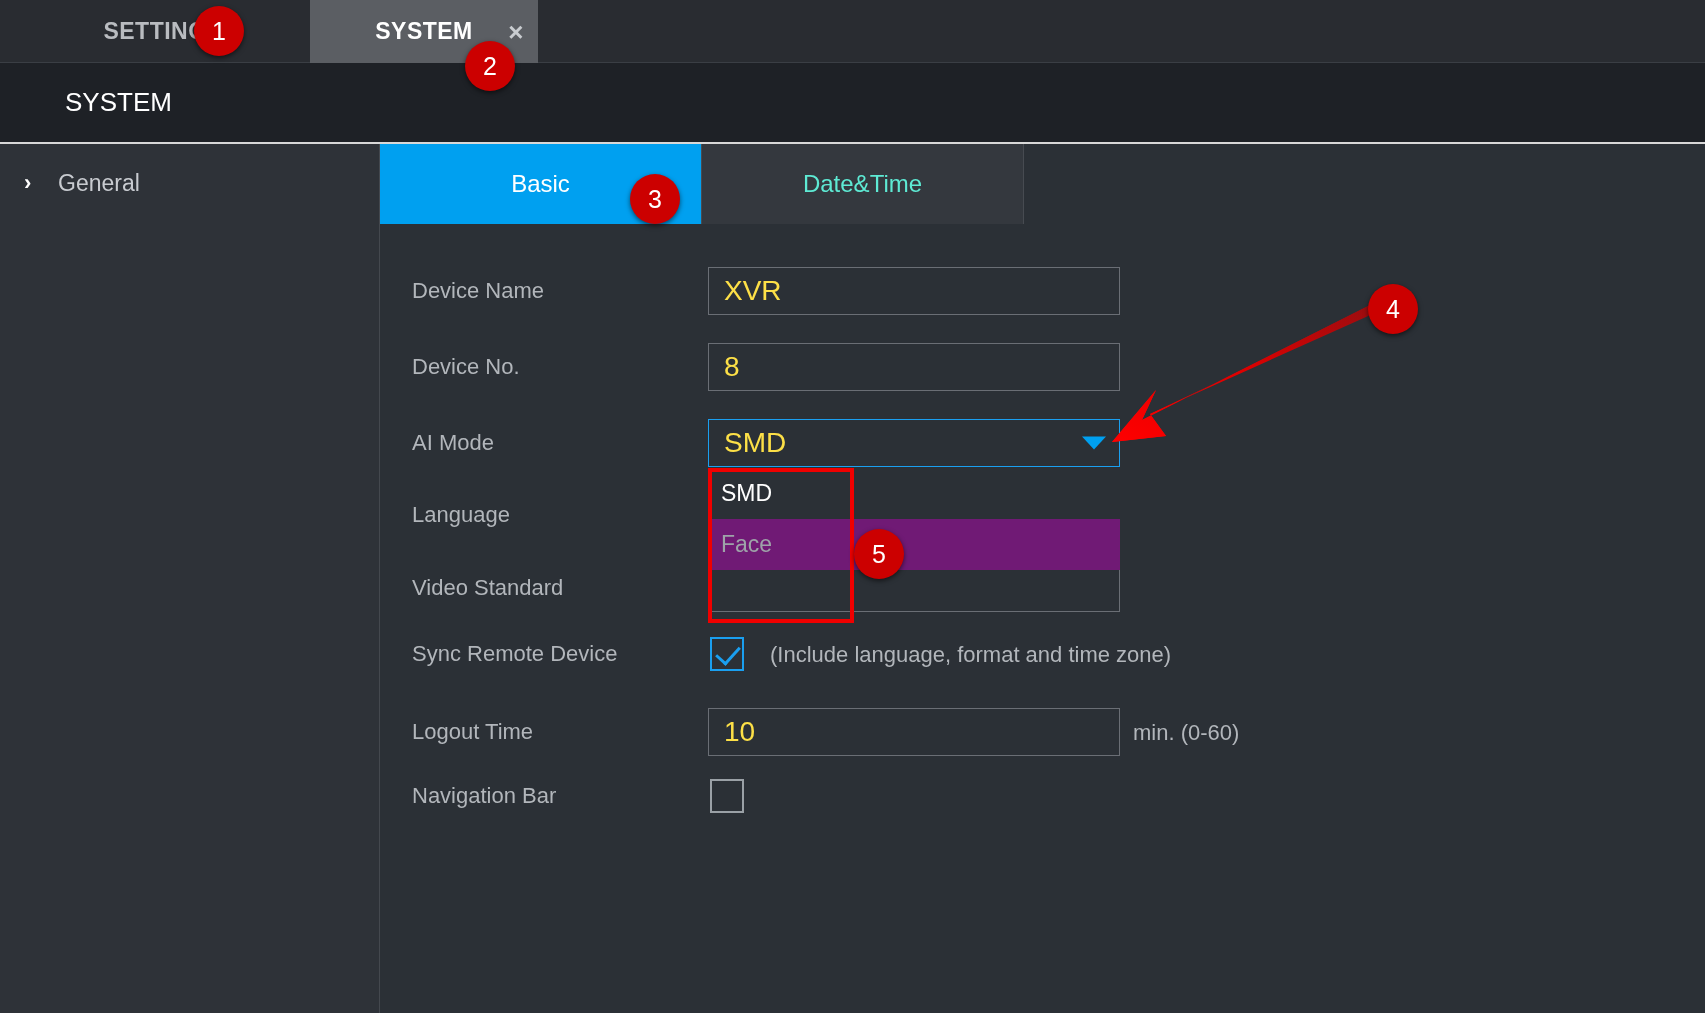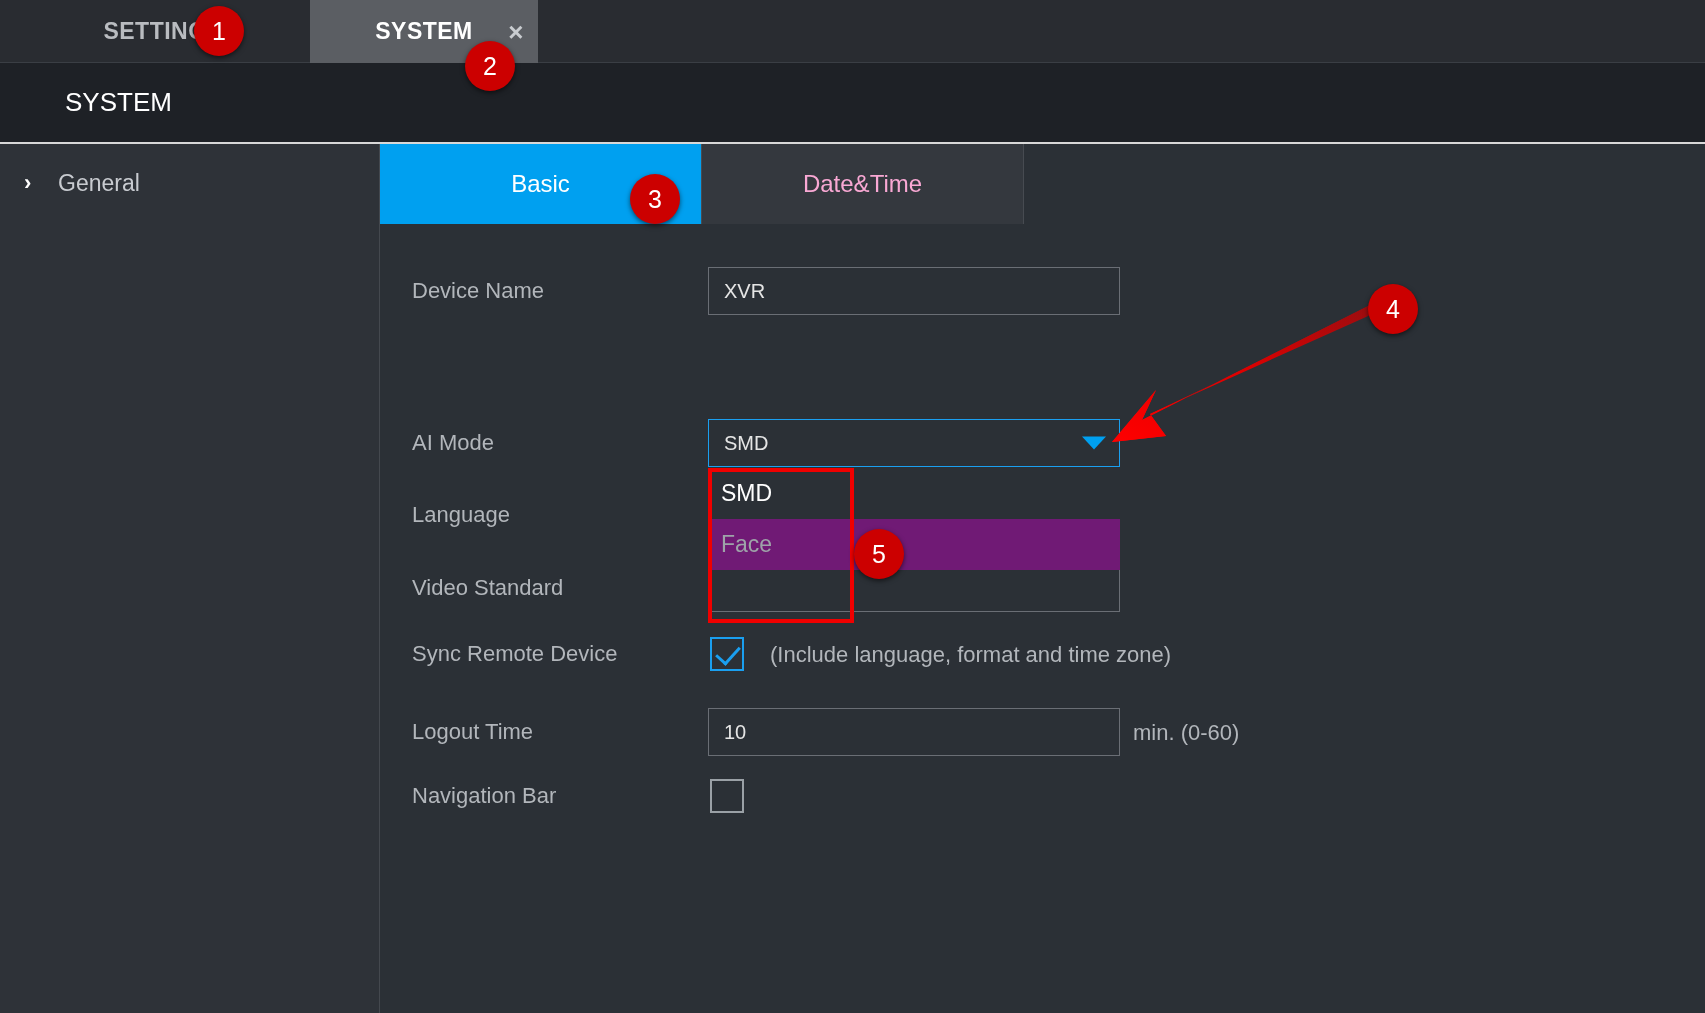--- a/index.html
+++ b/index.html
@@ -58,42 +58,42 @@
     width: 34px; display: inline-block; color: #ffffff; font-size: 22px; font-weight: bold;
   }
 
   
   .subtabs {
     position: absolute; left: 380px; top: 144px; width: 1325px; height: 80px;
   }
   .subtab {
     position: absolute; top: 0; height: 80px;
     display: flex; align-items: center; justify-content: center;
-    font-size: 24px; color: #f9a8d4;
+    font-size: 24px; color: #5eead4;
     background: #34383e; border-right: 1px solid #474b51;
   }
   .subtab.active { background: #00a0f0; color: #ffffff; }
   .st0 { left: 0;   width: 322px; }
   .st1 { left: 322px; width: 322px; }
   .st2 { left: 644px; width: 322px; }
   .subtabs-rest {
     position: absolute; left: 966px; top: 0; width: 359px; height: 80px; background: #2b3036;
   }
 
   
   .content {
     position: absolute; left: 381px; top: 224px; width: 1324px; height: 789px;
     background: #2b3036;
   }
   .flabel { position: absolute; left: 31px; font-size: 22px; color: #b2b6bb; }
   .fbox {
     position: absolute; left: 327px; width: 412px; height: 48px;
     background: #2b3036; border: 1px solid #6a6e75;
     display: flex; align-items: center; padding-left: 15px;
-    font-size: 20px; color: #e5e5e5;
+    font-size: 28px; color: #fde047;
   }
   .fbox.focused { border: 1px solid #1a9ff0; }
   .caret-down {
     position: absolute; right: 13px; top: 50%; transform: translateY(-50%);
     width: 0; height: 0;
     border-left: 12px solid transparent; border-right: 12px solid transparent;
     border-top: 13px solid #00a0f0;
   }
 
   
@@ -176,20 +176,26 @@
 
   <div class="content">
 
     <div style="position:absolute;top:43px;left:0;width:100%;height:48px;">
       <div class="flabel" style="top:11px;">Device Name</div>
       <div class="fbox" style="top:0;">
         <span>XVR</span>
       </div>
     </div>
 
+    <div style="position:absolute;top:119px;left:0;width:100%;height:48px;">
+      <div class="flabel" style="top:11px;">Device No.</div>
+      <div class="fbox" style="top:0;">
+        <span>8</span>
+      </div>
+    </div>
 
     <div style="position:absolute;top:195px;left:0;width:100%;height:48px;">
       <div class="flabel" style="top:11px;">AI Mode</div>
       <div class="fbox focused" style="top:0;">
         <span>SMD</span>
         <span class="caret-down"></span>
       </div>
     </div>
 
     <div style="position:absolute;top:340px;left:0;width:100%;height:48px;">

